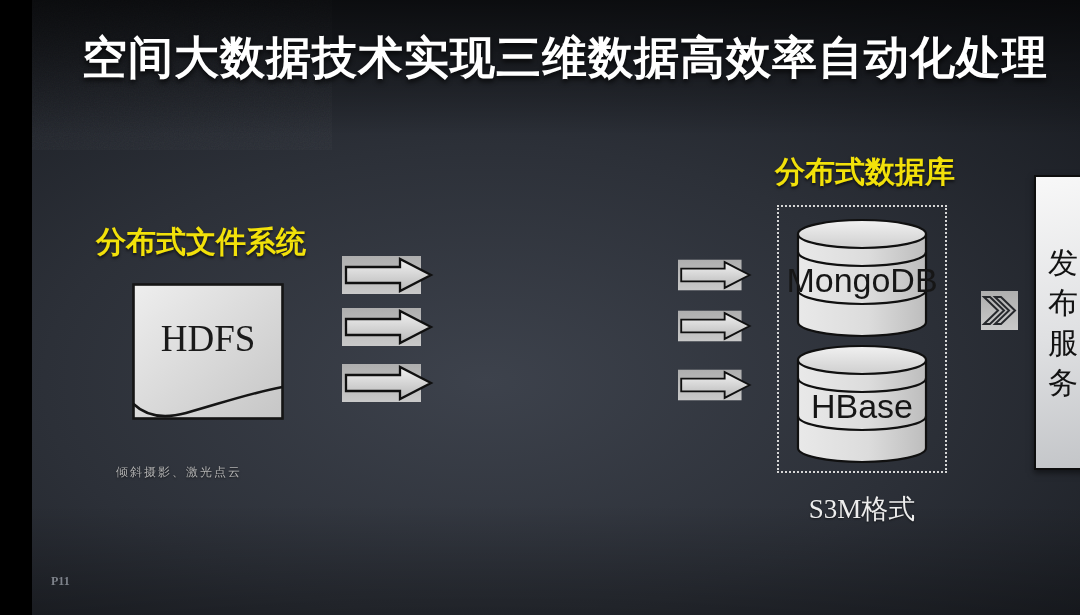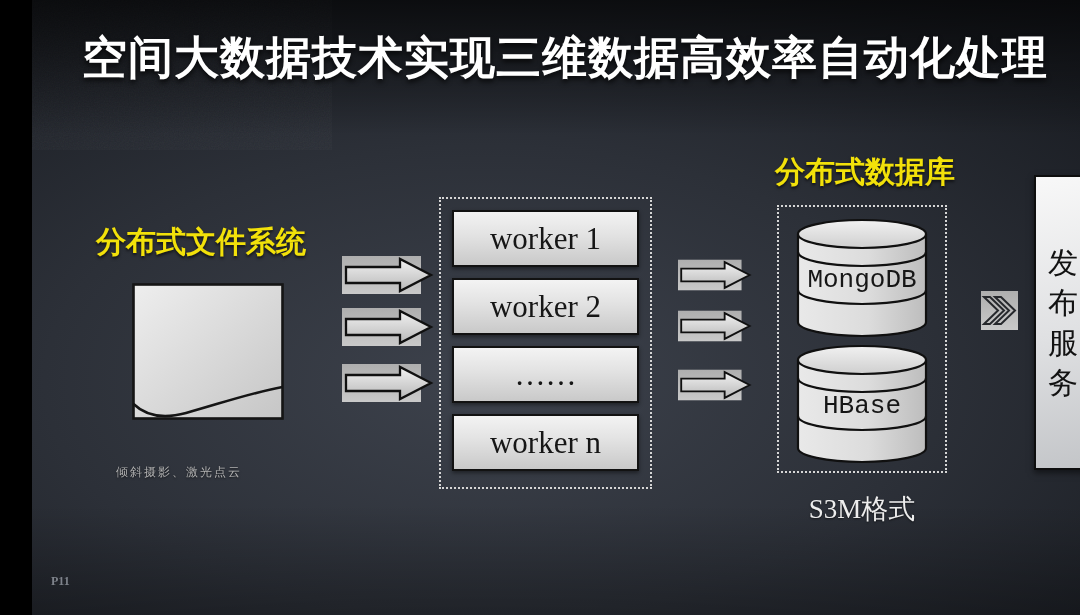--- a/index.html
+++ b/index.html
@@ -58,21 +58,21 @@
     font-family:"Liberation Serif","DejaVu Serif",serif;font-size:31px;color:#161616;
   }
   .db-panel{
     left:745px;top:205px;width:170px;height:268px;
     display:flex;flex-direction:column;align-items:center;gap:6px;padding-top:11px;
   }
   .cyl{position:relative;width:132px;height:120px;}
   .cyl svg{position:absolute;inset:0;}
   .cyl .label{
     position:absolute;left:0;right:0;top:44px;height:36px;display:flex;align-items:center;justify-content:center;
-    font-family:Liberation Mono, monospace;font-size:26px;color:#161616;
+    font-family:Liberation Sans, sans-serif;font-size:34px;color:#161616;
   }
   .caption-s3m{
     position:absolute;left:745px;width:170px;top:491px;z-index:10;text-align:center;
     color:#ededed;font-size:27px;font-family:"Liberation Serif","DejaVu Serif",serif;
     text-shadow:0 1px 2px rgba(0,0,0,.6);
   }
   .chevron{position:absolute;left:949px;top:291px;z-index:10;}
   .publish{
     position:absolute;left:1002px;top:175px;width:58px;height:295px;z-index:10;
     display:flex;flex-direction:column;align-items:center;justify-content:center;gap:10px;
@@ -131,50 +131,37 @@
   <h1 class="title">空间大数据技术实现三维数据高效率自动化处理</h1>
 
   <div class="heading h-files">分布式文件系统</div>
   <div class="heading h-db">分布式数据库</div>
 
   <div class="hdfs">
     <svg viewBox="0 0 152 137">
       <rect x="1.5" y="1.5" width="149" height="134" fill="url(#gDoc)" stroke="#151515" stroke-width="2.6"></rect>
       <path d="M1.5,121 C14,133 32,136 54,130 C90,120 118,110 150.5,104" fill="none" stroke="#151515" stroke-width="2.6"></path>
     </svg>
+    <span class="label">HDFS</span>
   </div>
   <div class="caption-files">倾斜摄影、激光点云</div>
 
   <svg class="arrow" style="left:310px;top:256px" width="92" height="38" viewBox="0 0 92 38">
     <rect x="0" y="0" width="79" height="38" fill="url(#gTile)"></rect>
     <path d="M4,11 H58 V3 L89,19 L58,35 V27 H4 Z" fill="url(#gFace)" stroke="#101010" stroke-width="2.3"></path>
   </svg>
   <svg class="arrow" style="left:310px;top:308px" width="92" height="38" viewBox="0 0 92 38">
     <rect x="0" y="0" width="79" height="38" fill="url(#gTile)"></rect>
     <path d="M4,11 H58 V3 L89,19 L58,35 V27 H4 Z" fill="url(#gFace)" stroke="#101010" stroke-width="2.3"></path>
   </svg>
   <svg class="arrow" style="left:310px;top:364px" width="92" height="38" viewBox="0 0 92 38">
     <rect x="0" y="0" width="79" height="38" fill="url(#gTile)"></rect>
     <path d="M4,11 H58 V3 L89,19 L58,35 V27 H4 Z" fill="url(#gFace)" stroke="#101010" stroke-width="2.3"></path>
   </svg>
 
-  <div class="panel workers-panel">
-    <div class="worker-box">
-      <span>worker 1</span>
-    </div>
-    <div class="worker-box">
-      <span>worker 2</span>
-    </div>
-    <div class="worker-box">
-      <span>……</span>
-    </div>
-    <div class="worker-box">
-      <span>worker n</span>
-    </div>
-  </div>
 
   <svg class="arrow" style="left:646px;top:256px" width="74" height="38" viewBox="0 0 92 38">
     <rect x="0" y="0" width="79" height="38" fill="url(#gTile)"></rect>
     <path d="M4,11 H58 V3 L89,19 L58,35 V27 H4 Z" fill="url(#gFace)" stroke="#101010" stroke-width="2.3"></path>
   </svg>
   <svg class="arrow" style="left:646px;top:307px" width="74" height="38" viewBox="0 0 92 38">
     <rect x="0" y="0" width="79" height="38" fill="url(#gTile)"></rect>
     <path d="M4,11 H58 V3 L89,19 L58,35 V27 H4 Z" fill="url(#gFace)" stroke="#101010" stroke-width="2.3"></path>
   </svg>
   <svg class="arrow" style="left:646px;top:366px" width="74" height="38" viewBox="0 0 92 38">

